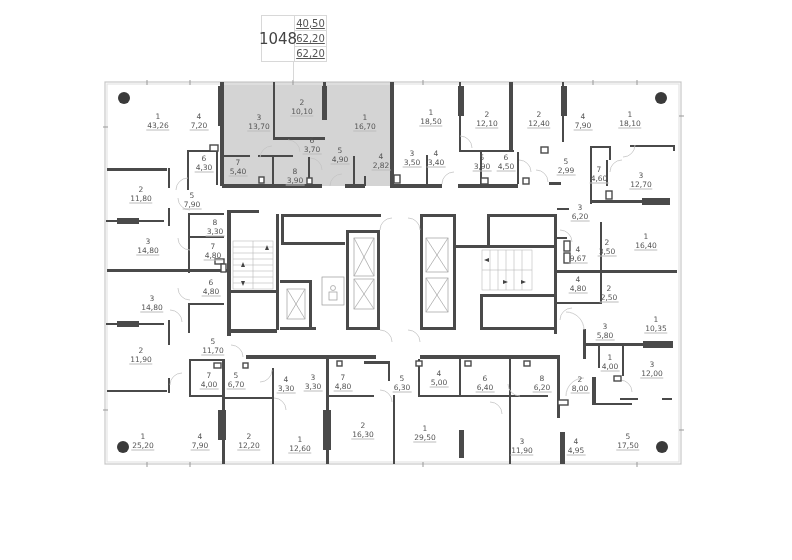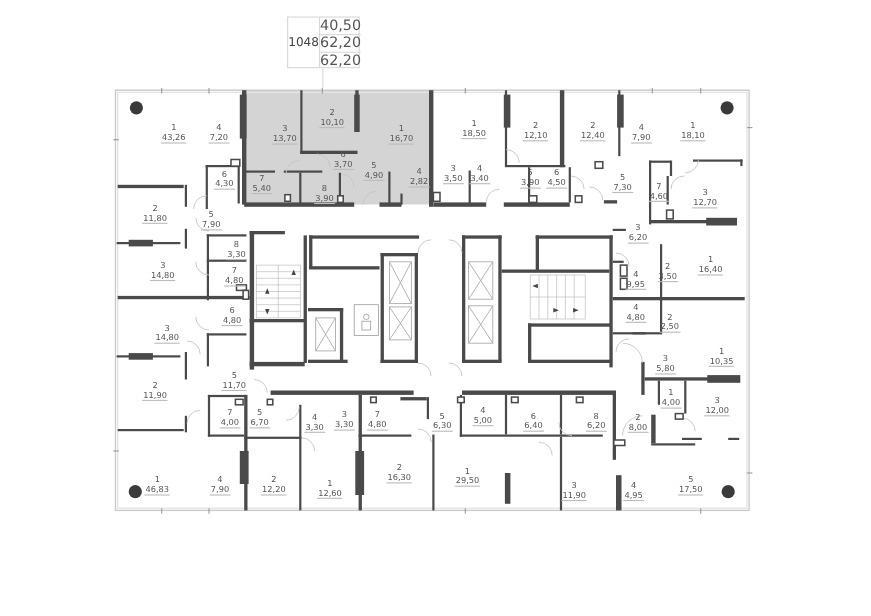--- a/index.html
+++ b/index.html
@@ -1,24 +1,24 @@
 <!DOCTYPE html>
 <html><head>
 <meta charset="utf-8">
 <style>
   html, body { margin: 0; padding: 0; background: #ffffff; }
   body { width: 792px; height: 560px; position: relative; overflow: hidden;
          font-family: "DejaVu Sans", sans-serif; color: #555; }
   .header-box { position: absolute; left: 261px; top: 15px; width: 66px; height: 47px;
                 border: 1px solid #d8d8d8; box-sizing: border-box; display: flex; }
   .header-num { width: 32px; display: flex; align-items: center; justify-content: center;
-                font-size: 11px; color: #444; border-right: 1px solid #d8d8d8; }
+                font-size: 15px; color: #444; border-right: 1px solid #d8d8d8; }
   .header-areas { flex: 1; display: flex; flex-direction: column; }
   .header-area { flex: 1; display: flex; align-items: center; justify-content: center;
-                 font-size: 13px; color: #555; border-bottom: 1px solid #d8d8d8; }
+                 font-size: 10px; color: #555; border-bottom: 1px solid #d8d8d8; text-decoration: underline; }
   .header-area:last-child { border-bottom: none; }
   .header-stem { position: absolute; left: 293px; top: 62px; width: 1px; height: 18px; background: #d8d8d8; }
   svg.plan { position: absolute; left: 0; top: 0; }
   .lbl { position: absolute; transform: translate(-50%, -50%); text-align: center;
          font-size: 7.5px; line-height: 9px; color: #555; white-space: nowrap; }
   .lbl .a { display: block; border-bottom: 1px solid #bbb; padding: 0 1px; }
 </style>
 </head>
 <body>
 
@@ -320,53 +320,53 @@
     <div class="lbl" style="left: 295px; top: 176px;"><span>8</span><span class="a">3,90</span></div>
     <div class="lbl" style="left: 431px; top: 117px;"><span>1</span><span class="a">18,50</span></div>
     <div class="lbl" style="left: 487px; top: 119px;"><span>2</span><span class="a">12,10</span></div>
     <div class="lbl" style="left: 539px; top: 119px;"><span>2</span><span class="a">12,40</span></div>
     <div class="lbl" style="left: 583px; top: 121px;"><span>4</span><span class="a">7,90</span></div>
     <div class="lbl" style="left: 630px; top: 119px;"><span>1</span><span class="a">18,10</span></div>
     <div class="lbl" style="left: 412px; top: 158px;"><span>3</span><span class="a">3,50</span></div>
     <div class="lbl" style="left: 436px; top: 158px;"><span>4</span><span class="a">3,40</span></div>
     <div class="lbl" style="left: 482px; top: 162px;"><span>5</span><span class="a">3,90</span></div>
     <div class="lbl" style="left: 506px; top: 162px;"><span>6</span><span class="a">4,50</span></div>
-    <div class="lbl" style="left: 566px; top: 166px;"><span>5</span><span class="a">7,30</span></div>
+    <div class="lbl" style="left: 566px; top: 166px;"><span>5</span><span class="a">2,99</span></div>
     <div class="lbl" style="left: 599px; top: 174px;"><span>7</span><span class="a">4,60</span></div>
     <div class="lbl" style="left: 641px; top: 180px;"><span>3</span><span class="a">12,70</span></div>
     <div class="lbl" style="left: 141px; top: 194px;"><span>2</span><span class="a">11,80</span></div>
     <div class="lbl" style="left: 192px; top: 200px;"><span>5</span><span class="a">7,90</span></div>
     <div class="lbl" style="left: 215px; top: 227px;"><span>8</span><span class="a">3,30</span></div>
     <div class="lbl" style="left: 213px; top: 251px;"><span>7</span><span class="a">4,80</span></div>
     <div class="lbl" style="left: 148px; top: 246px;"><span>3</span><span class="a">14,80</span></div>
     <div class="lbl" style="left: 211px; top: 287px;"><span>6</span><span class="a">4,80</span></div>
     <div class="lbl" style="left: 152px; top: 303px;"><span>3</span><span class="a">14,80</span></div>
     <div class="lbl" style="left: 141px; top: 355px;"><span>2</span><span class="a">11,90</span></div>
     <div class="lbl" style="left: 213px; top: 346px;"><span>5</span><span class="a">11,70</span></div>
     <div class="lbl" style="left: 580px; top: 212px;"><span>3</span><span class="a">6,20</span></div>
     <div class="lbl" style="left: 646px; top: 241px;"><span>1</span><span class="a">16,40</span></div>
     <div class="lbl" style="left: 607px; top: 247px;"><span>2</span><span class="a">3,50</span></div>
-    <div class="lbl" style="left: 578px; top: 254px;"><span>4</span><span class="a">9,95</span></div>
+    <div class="lbl" style="left: 578px; top: 254px;"><span>4</span><span class="a">9,67</span></div>
     <div class="lbl" style="left: 578px; top: 284px;"><span>4</span><span class="a">4,80</span></div>
     <div class="lbl" style="left: 609px; top: 293px;"><span>2</span><span class="a">2,50</span></div>
     <div class="lbl" style="left: 656px; top: 324px;"><span>1</span><span class="a">10,35</span></div>
     <div class="lbl" style="left: 605px; top: 331px;"><span>3</span><span class="a">5,80</span></div>
     <div class="lbl" style="left: 610px; top: 362px;"><span>1</span><span class="a">4,00</span></div>
     <div class="lbl" style="left: 652px; top: 369px;"><span>3</span><span class="a">12,00</span></div>
     <div class="lbl" style="left: 580px; top: 384px;"><span>2</span><span class="a">8,00</span></div>
     <div class="lbl" style="left: 209px; top: 380px;"><span>7</span><span class="a">4,00</span></div>
     <div class="lbl" style="left: 236px; top: 380px;"><span>5</span><span class="a">6,70</span></div>
     <div class="lbl" style="left: 286px; top: 384px;"><span>4</span><span class="a">3,30</span></div>
     <div class="lbl" style="left: 313px; top: 382px;"><span>3</span><span class="a">3,30</span></div>
     <div class="lbl" style="left: 343px; top: 382px;"><span>7</span><span class="a">4,80</span></div>
     <div class="lbl" style="left: 402px; top: 383px;"><span>5</span><span class="a">6,30</span></div>
     <div class="lbl" style="left: 439px; top: 378px;"><span>4</span><span class="a">5,00</span></div>
     <div class="lbl" style="left: 485px; top: 383px;"><span>6</span><span class="a">6,40</span></div>
     <div class="lbl" style="left: 542px; top: 383px;"><span>8</span><span class="a">6,20</span></div>
-    <div class="lbl" style="left: 143px; top: 441px;"><span>1</span><span class="a">46,83</span></div>
+    <div class="lbl" style="left: 143px; top: 441px;"><span>1</span><span class="a">25,20</span></div>
     <div class="lbl" style="left: 200px; top: 441px;"><span>4</span><span class="a">7,90</span></div>
     <div class="lbl" style="left: 249px; top: 441px;"><span>2</span><span class="a">12,20</span></div>
     <div class="lbl" style="left: 300px; top: 444px;"><span>1</span><span class="a">12,60</span></div>
     <div class="lbl" style="left: 363px; top: 430px;"><span>2</span><span class="a">16,30</span></div>
     <div class="lbl" style="left: 425px; top: 433px;"><span>1</span><span class="a">29,50</span></div>
     <div class="lbl" style="left: 522px; top: 446px;"><span>3</span><span class="a">11,90</span></div>
     <div class="lbl" style="left: 576px; top: 446px;"><span>4</span><span class="a">4,95</span></div>
     <div class="lbl" style="left: 628px; top: 441px;"><span>5</span><span class="a">17,50</span></div>
   </div>
 

